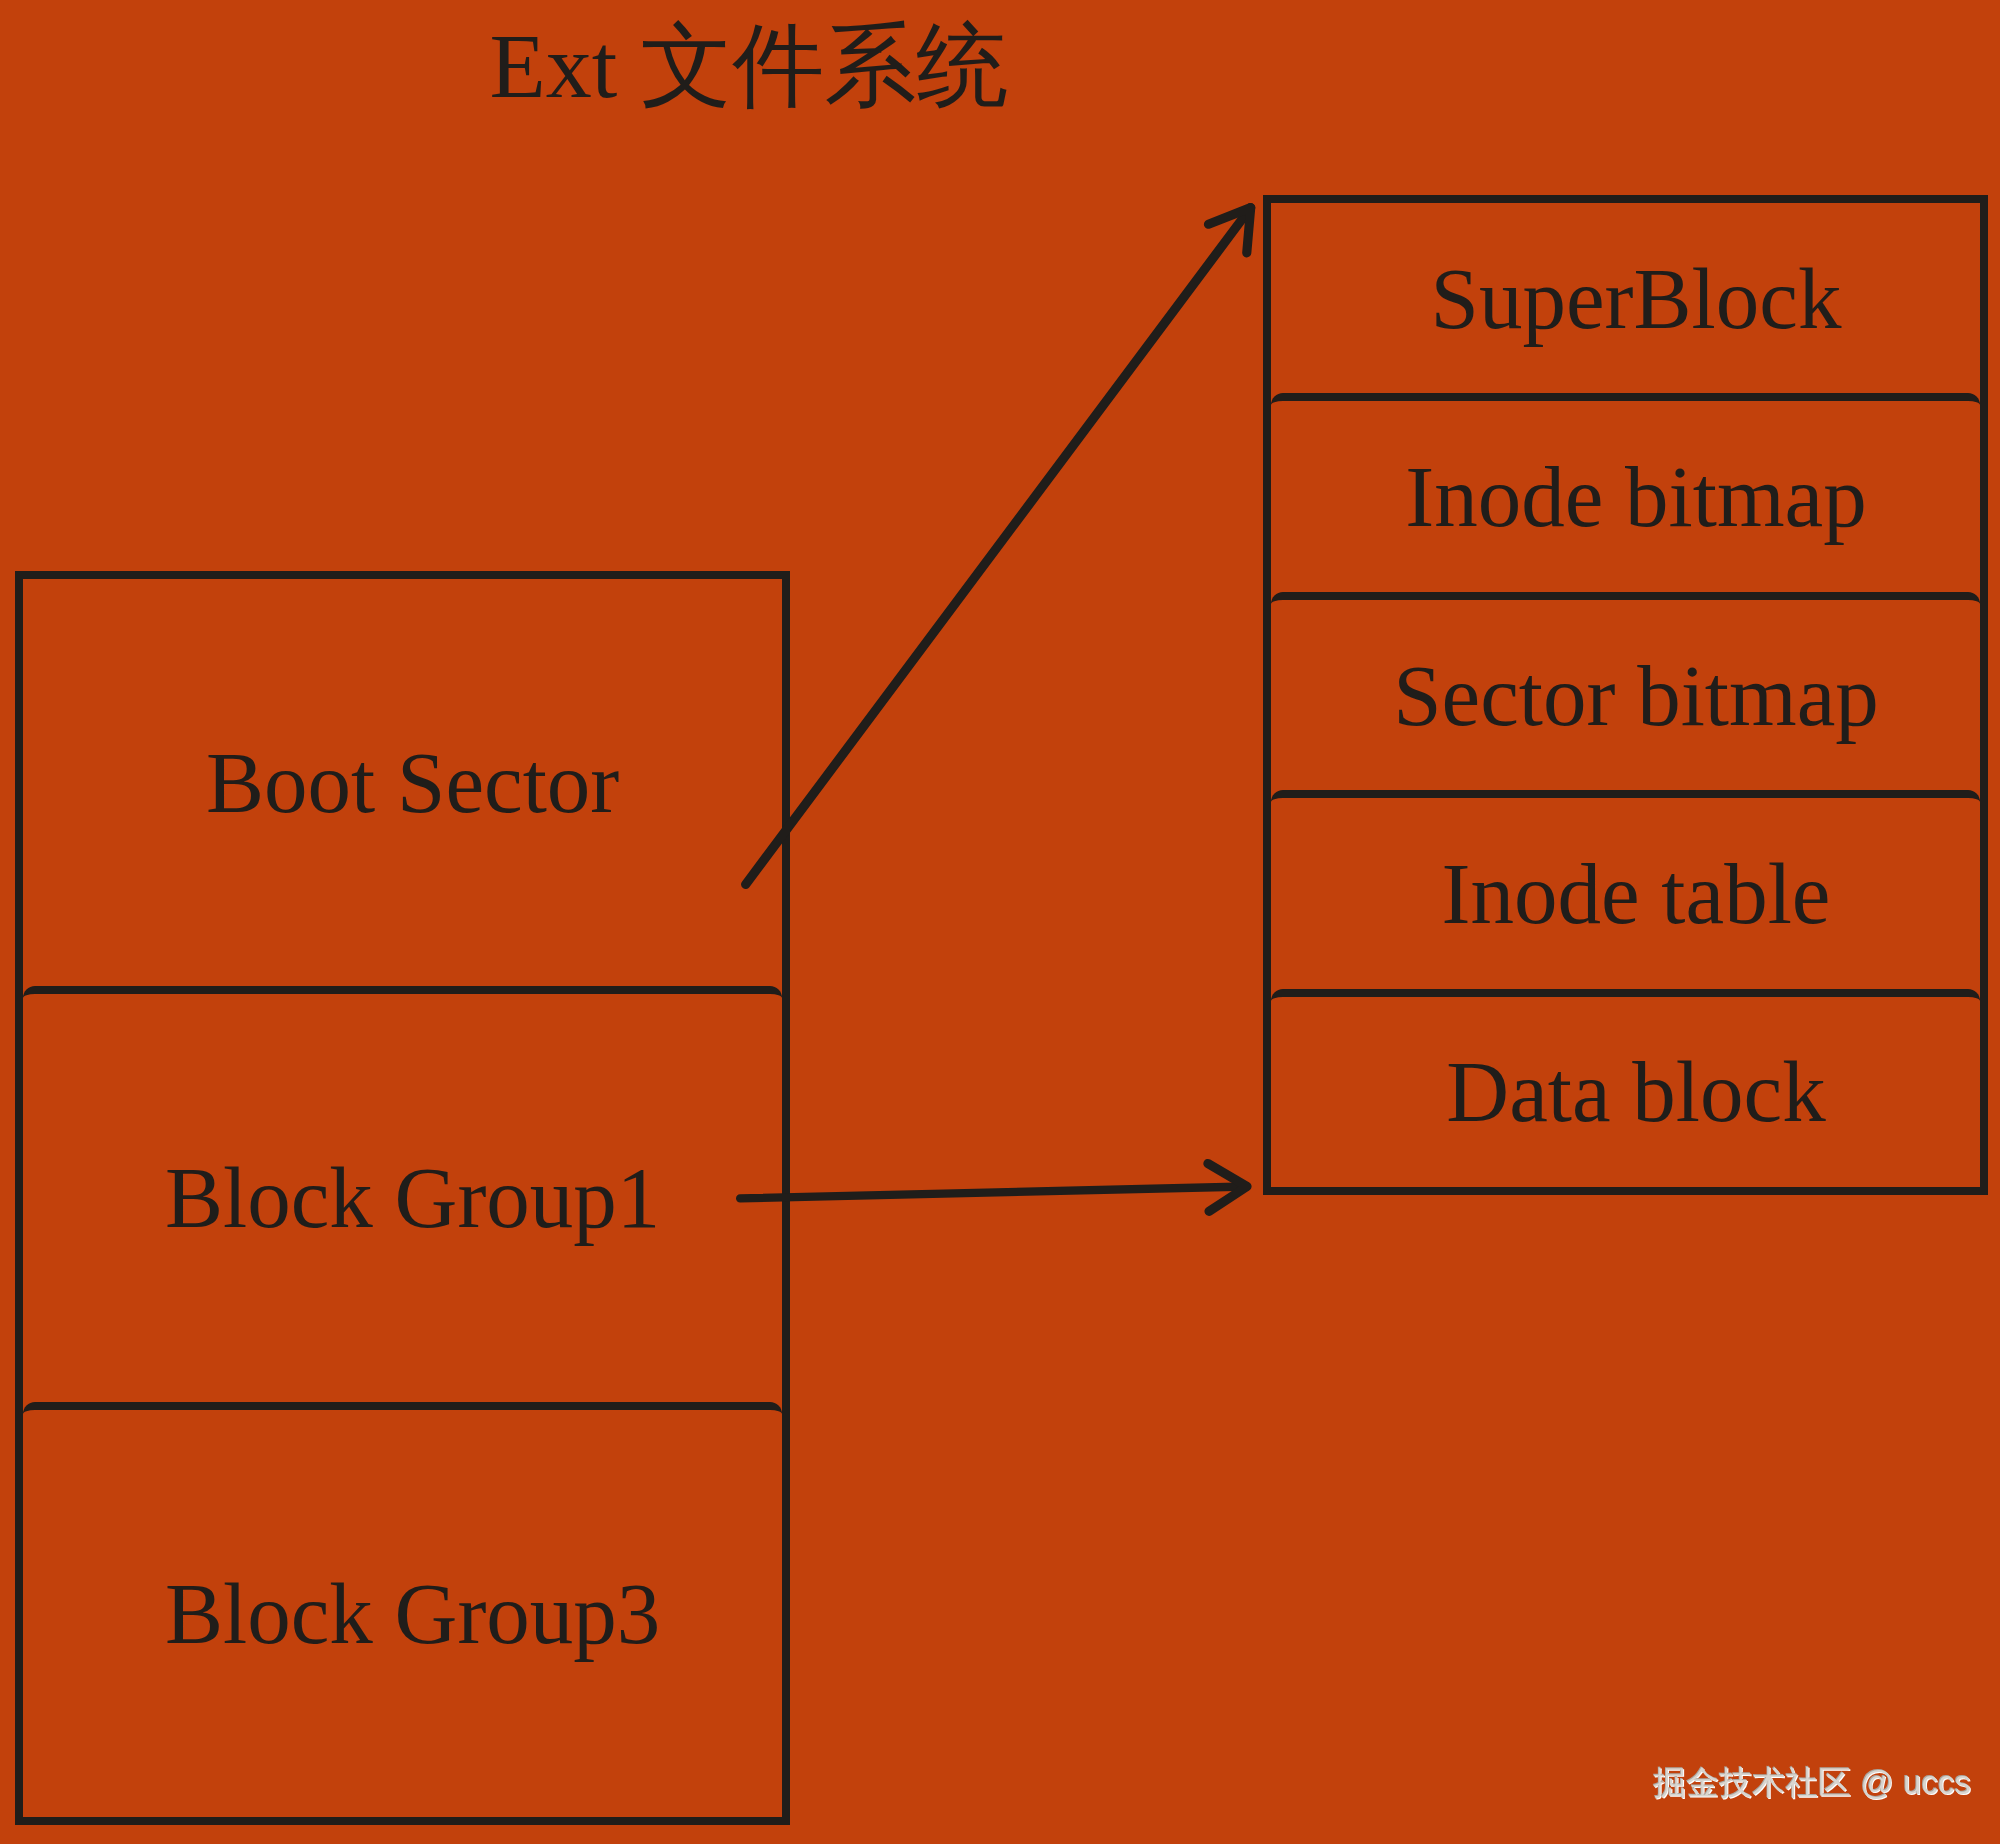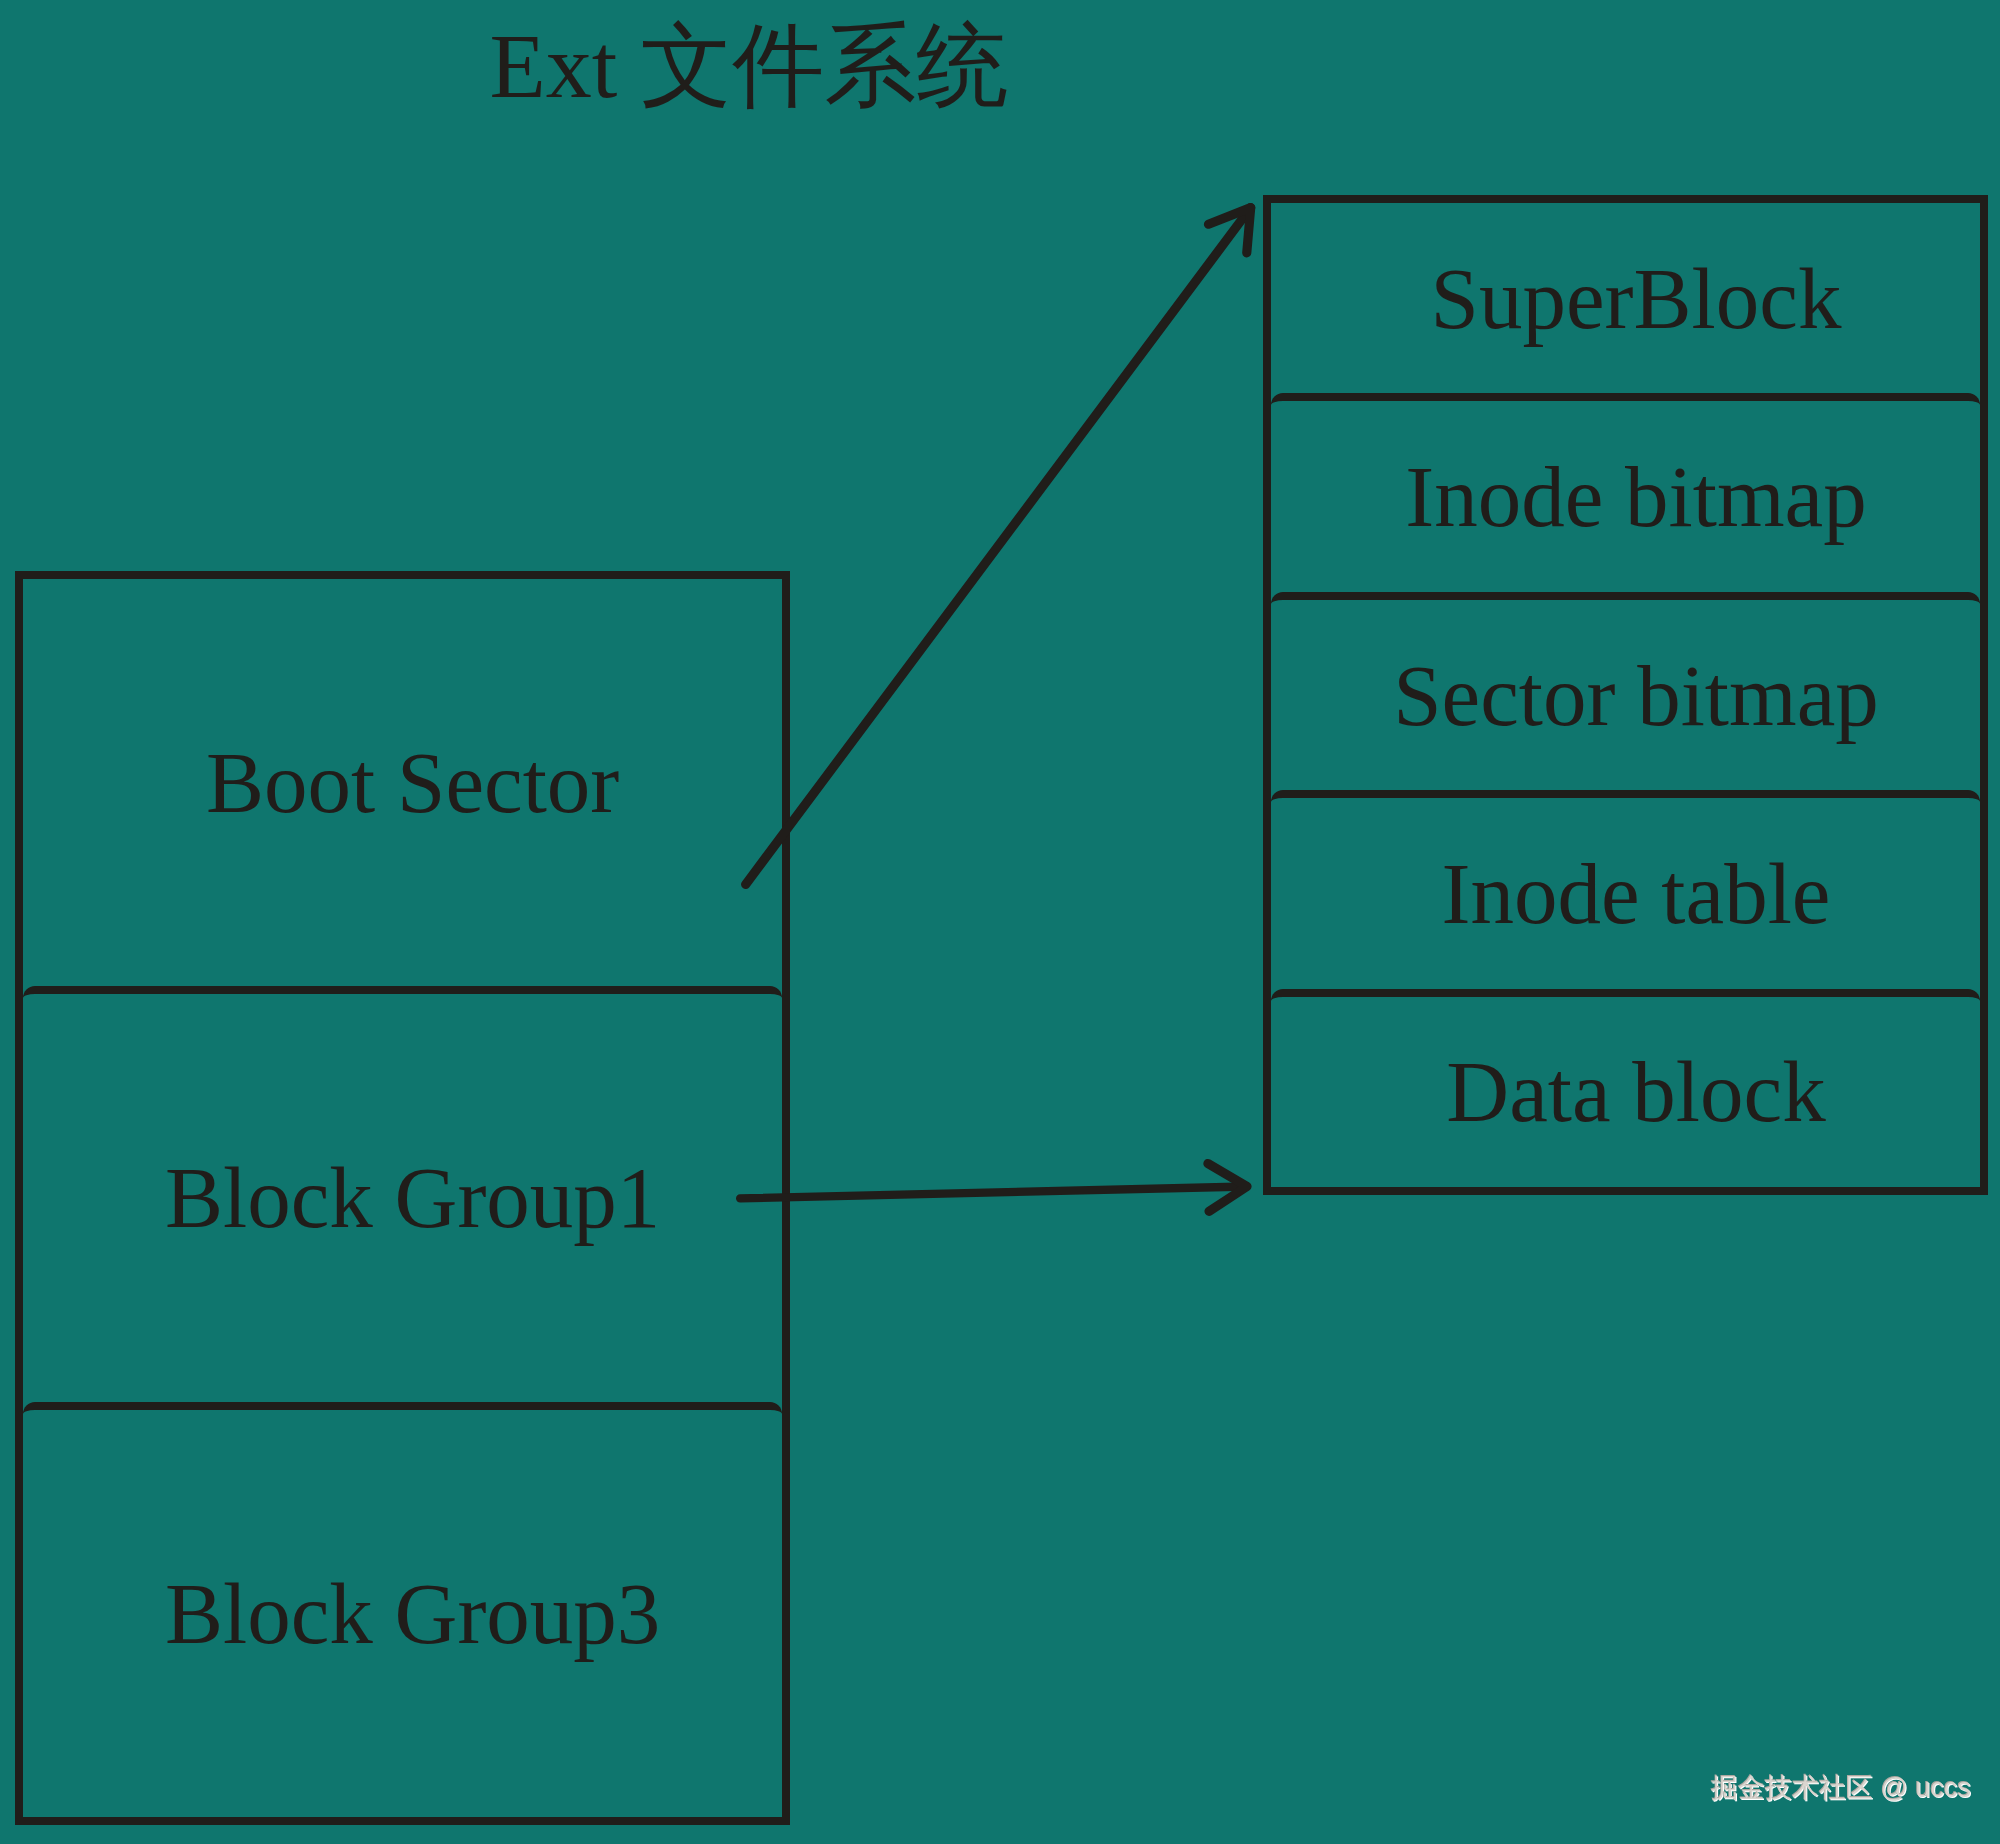--- a/index.html
+++ b/index.html
@@ -4,21 +4,21 @@
 <style>
   html, body {
     margin: 0;
     padding: 0;
     background: #f9f5ef;
   }
   .canvas {
     position: relative;
     width: 2000px;
     height: 1845px;
-    background: #0f766e;
+    background: #c2410c;
     overflow: hidden;
     font-family: "Liberation Serif", "DejaVu Serif", serif;
     color: #201d1a;
   }
   .title {
     position: absolute;
     left: 313px;
     top: 7.3px;
     width: 872px;
     height: 119px;
@@ -65,21 +65,21 @@
     top: 0;
     width: 2000px;
     height: 1845px;
     pointer-events: none;
   }
   .watermark {
     position: absolute;
     right: 29px;
     bottom: 39px;
     font-family: "Liberation Sans", "DejaVu Sans", sans-serif;
-    font-size: 27px;
+    font-size: 33px;
     color: #d9d5cf;
     text-shadow: -0.9px -0.9px 0 #aaa6a0, 0.9px 0.9px 0 #ffffff;
     white-space: nowrap;
   }
 </style>
 </head>
 <body>
 
 <div class="canvas">
 

